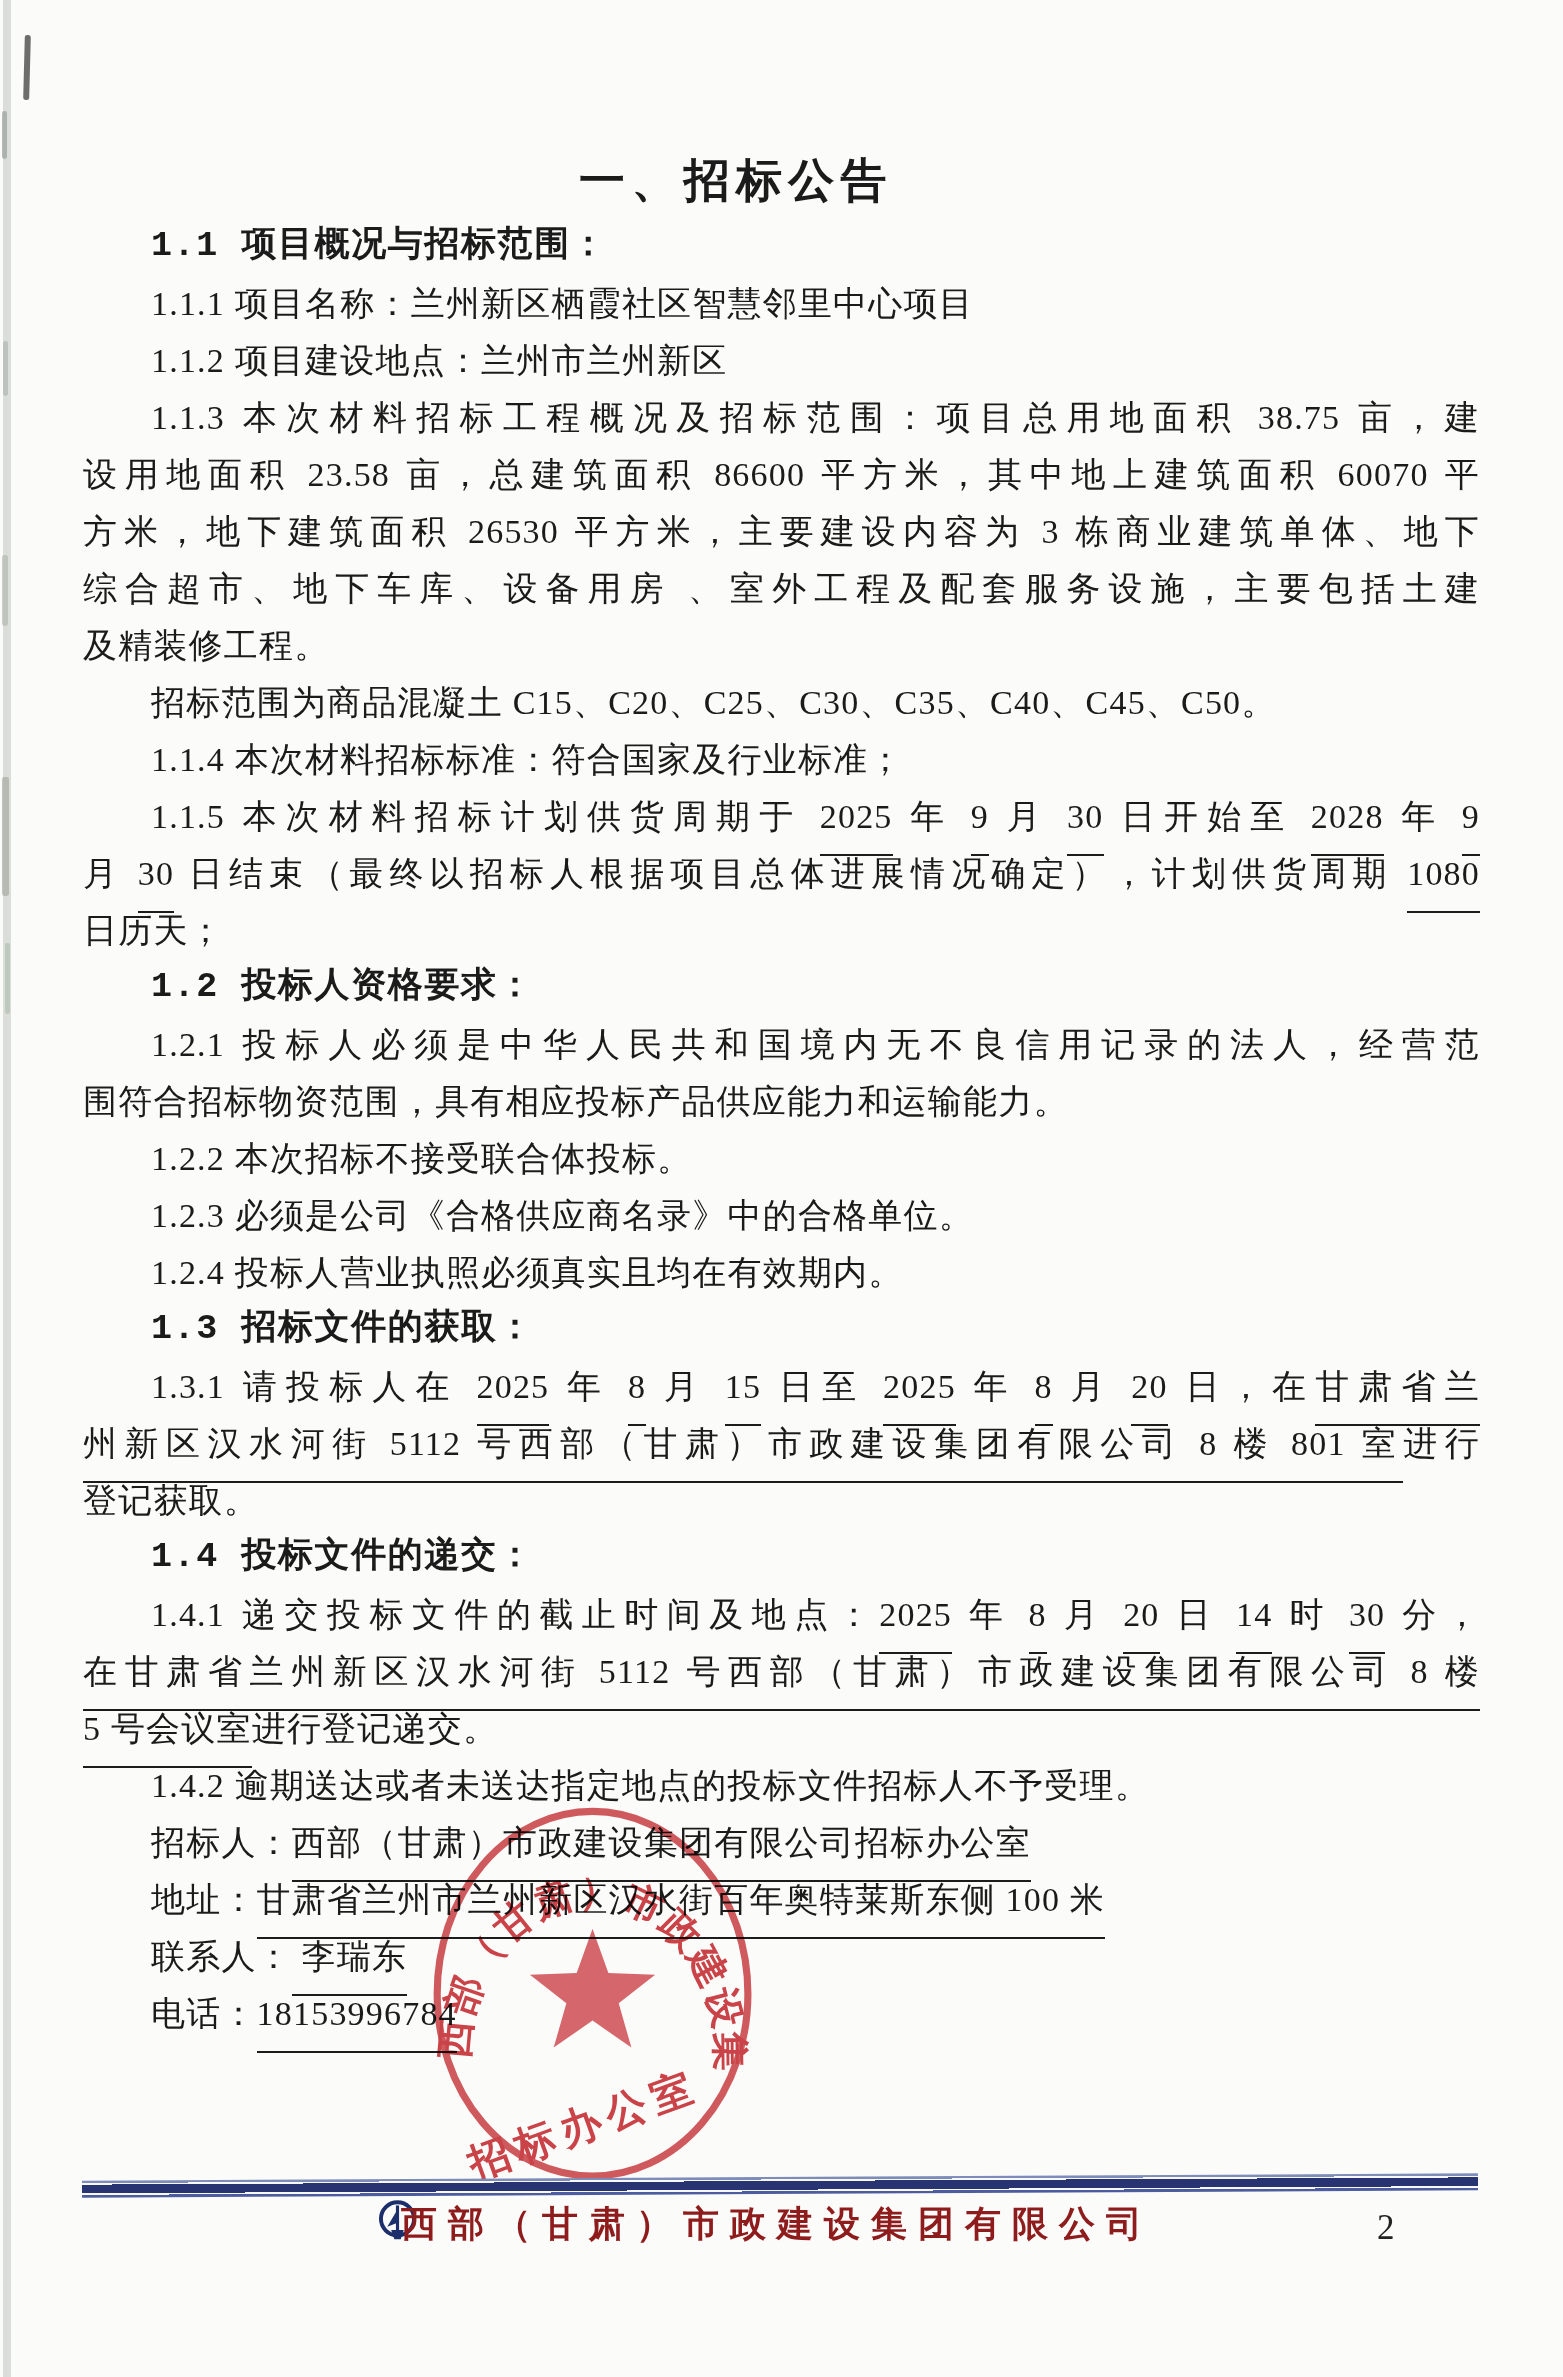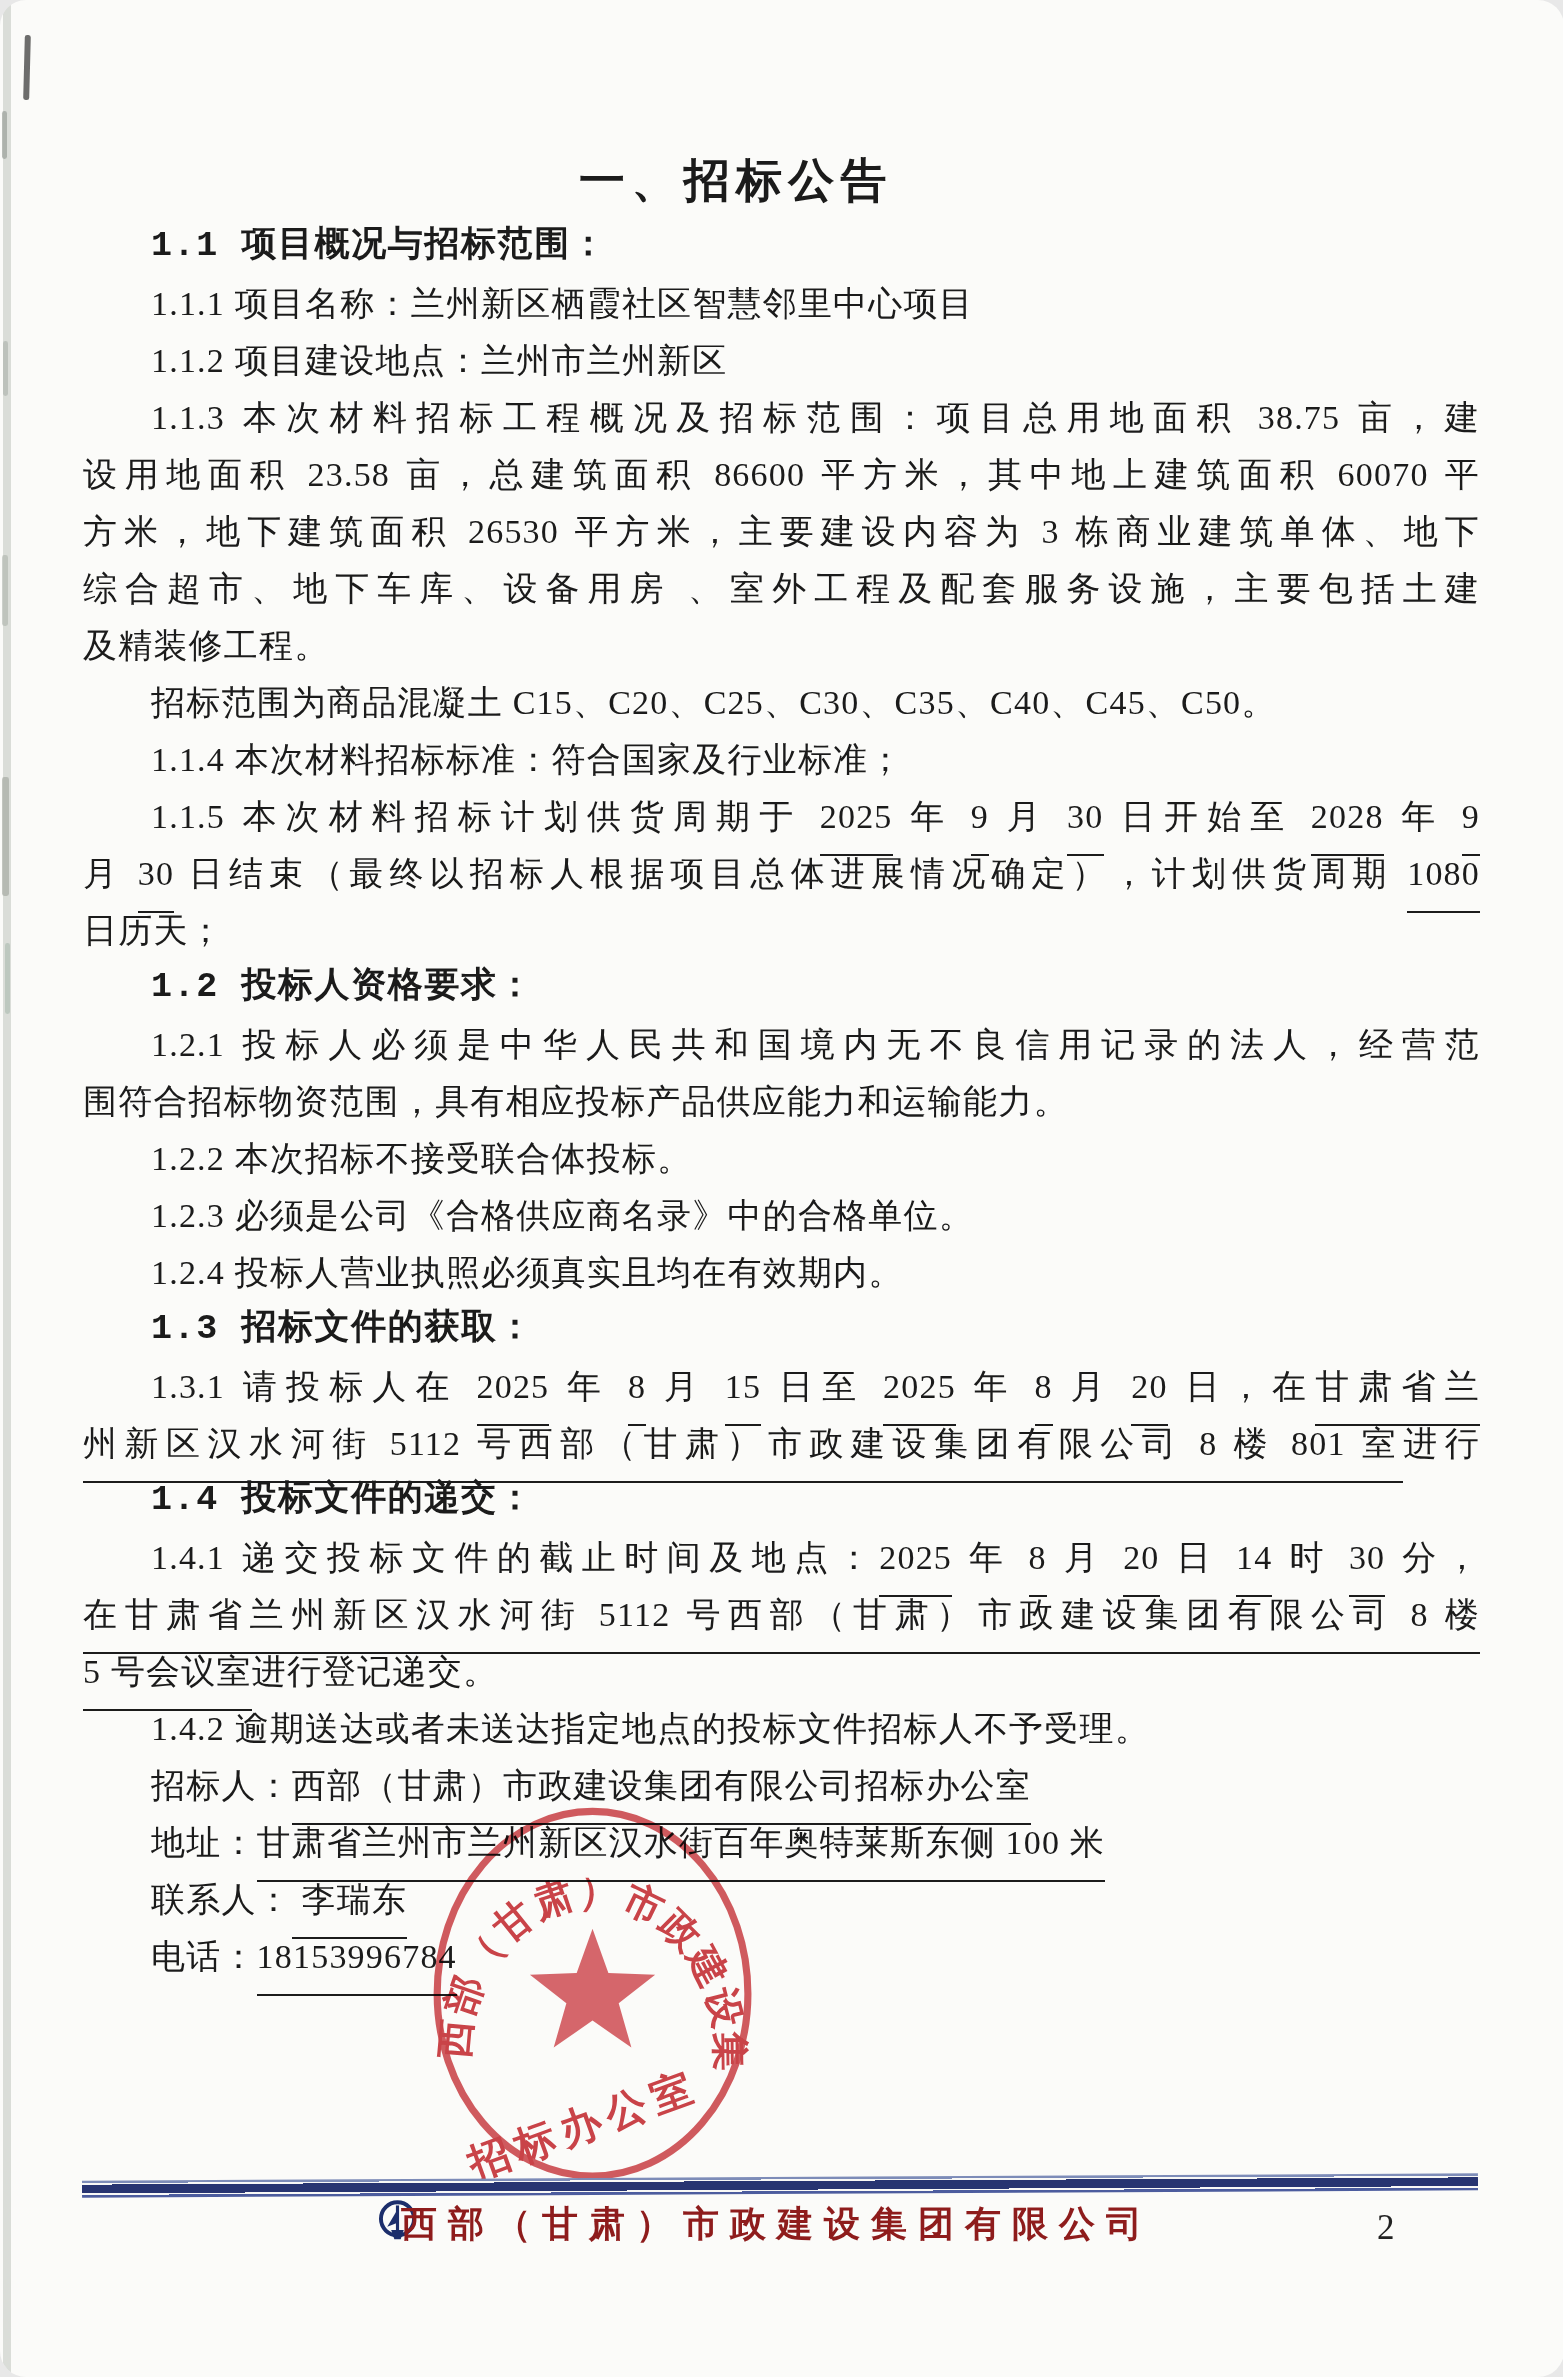--- a/index.html
+++ b/index.html
@@ -1,17 +1,17 @@
 <!DOCTYPE html>
 <html style="font-size:12.7px"><head>
 <meta charset="utf-8">
 <style>
   html,body{margin:0;padding:0;background:#e8e8e8;}
   .page{position:relative;width:1564px;height:2377px;margin:0 auto;background:#fbfbf9;overflow:hidden;
-        font-family:"Liberation Serif","DejaVu Serif",serif;color:#1b1b1b;border-radius:26px;}
+        font-family:"Liberation Serif","DejaVu Serif",serif;color:#1b1b1b;}
   
   .edge-band{position:absolute;left:3.2px;top:0;width:8px;height:2377px;background:#d4d7d2;opacity:.85;}
   .edge-mark{position:absolute;border-radius:2.4px;}
   .corner-dash{position:absolute;left:24px;top:35px;width:5.5px;height:65px;background:#4a4a48;opacity:.8;transform:rotate(1.5deg);border-radius:2.4px;}
   
   .content{position:absolute;left:83px;top:143px;width:1397px;}
   .doc-title{height:75px;line-height:75px;font-size:46px;font-weight:bold;text-align:center;padding-right:91px;
              letter-spacing:6.3px;font-family:"DejaVu Sans","Liberation Sans",sans-serif;}
   .line{font-size:34px;line-height:57px;height:57px;letter-spacing:1.2px;}
   .ind{text-indent:68px;}
@@ -59,20 +59,21 @@
         <div class="line"><span>日历天；</span></div>
         <div class="line ind bold"><span>1.2 投标人资格要求：</span></div>
         <div class="line ind jfy"><span>1.2.1 投标人必须是中华人民共和国境内无不良信用记录的法人，经营范</span></div>
         <div class="line"><span>围符合招标物资范围，具有相应投标产品供应能力和运输能力。</span></div>
         <div class="line ind"><span>1.2.2 本次招标不接受联合体投标。</span></div>
         <div class="line ind"><span>1.2.3 必须是公司《合格供应商名录》中的合格单位。</span></div>
         <div class="line ind"><span>1.2.4 投标人营业执照必须真实且均在有效期内。</span></div>
         <div class="line ind bold"><span>1.3 招标文件的获取：</span></div>
         <div class="line ind jfy"><span>1.3.1 请投标人在 </span><span class="u">2025</span><span> 年 </span><span class="u">8</span><span> 月 </span><span class="u">15</span><span> 日至 </span><span class="u">2025</span><span> 年 </span><span class="u">8</span><span> 月 </span><span class="u"> 20</span><span> 日，在</span><span class="u">甘肃省兰</span></div>
         <div class="line jfy"><span class="u">州新区汉水河街 5112 号西部（甘肃）市政建设集团有限公司 8 楼 801 室</span><span>进行</span></div>
+        <div class="line"><span>登记获取。</span></div>
         <div class="line ind bold"><span>1.4 投标文件的递交：</span></div>
         <div class="line ind jfy"><span>1.4.1 递交投标文件的截止时间及地点：</span><span class="u">2025</span><span> 年 </span><span class="u">8</span><span> 月 </span><span class="u">20</span><span> 日 </span><span class="u">14</span><span> 时 </span><span class="u">30</span><span> 分，</span></div>
         <div class="line jfy"><span class="u">在甘肃省兰州新区汉水河街 5112 号西部（甘肃）市政建设集团有限公司 8 楼</span></div>
         <div class="line"><span class="u">5 号会议室</span><span>进行登记递交。</span></div>
         <div class="line ind"><span>1.4.2 逾期送达或者未送达指定地点的投标文件招标人不予受理。</span></div>
         <div class="line ind"><span>招标人：</span><span class="u">西部（甘肃）市政建设集团有限公司招标办公室</span></div>
         <div class="line ind"><span>地址：</span><span class="u">甘肃省兰州市兰州新区汉水街百年奥特莱斯东侧 100 米</span></div>
         <div class="line ind"><span>联系人：</span><span class="u"> 李瑞东 </span></div>
         <div class="line ind"><span>电话：</span><span class="u">18153996784</span></div>
       </div>

